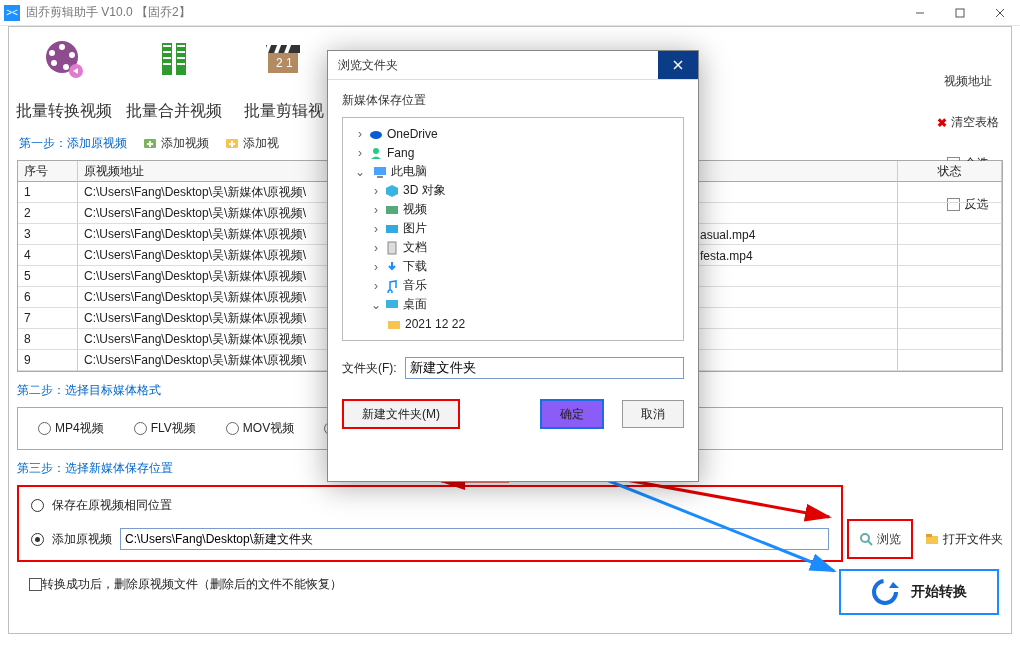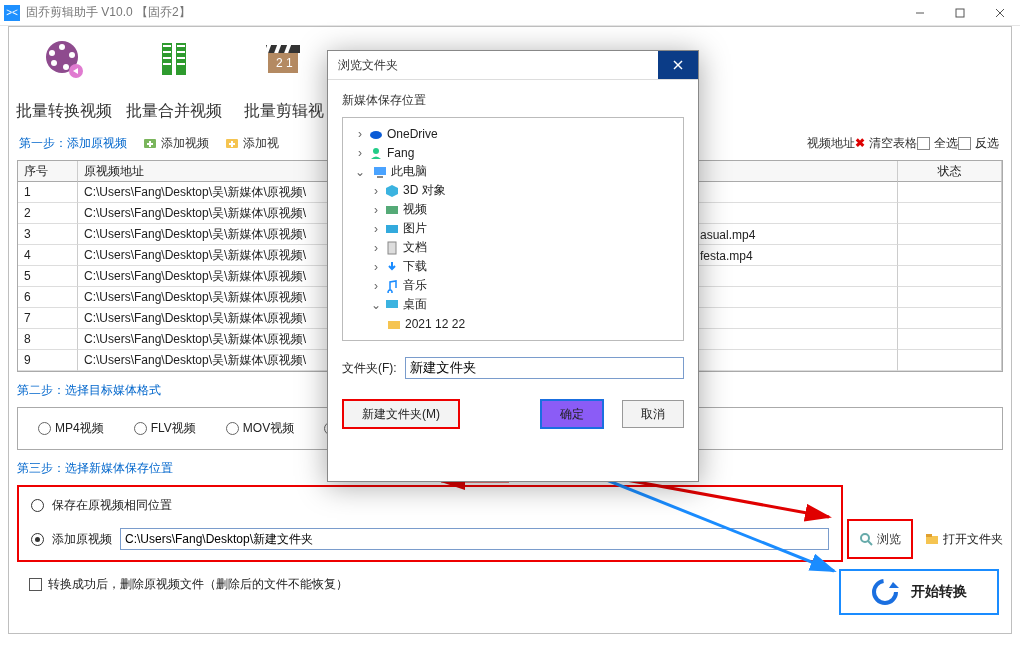--- a/index.html
+++ b/index.html
@@ -59,21 +59,21 @@
   .nav-item { display:flex; flex-direction:column; align-items:center; width:86px; gap:4px; }
   .nav-icon { width:44px; height:44px; display:flex; align-items:center; justify-content:center; }
   .nav-label { font-size:16px; color:#333; white-space:nowrap;margin-top:16px; }
 
   .step-row { display:flex; align-items:center; gap:16px; height:22px; padding:4px 0 4px 2px;}
   .step-label { color:#0066cc; font-size:12px; }
   .step-row .toolbtn { display:inline-flex; align-items:center; gap:4px; font-size:12px; color:#333;}
   .step-row .toolbtn .x { color:#d00; font-weight:bold;}
   .step-row .chk { display:inline-flex; align-items:center; gap:4px;}
   .step-row .chk .box { width:11px;height:11px;border:1px solid #888; display:inline-block;}
-  .step-row .right-group { margin-left:auto; display:flex; align-items:center; padding-right:4px;}
+  .step-row .right-group { margin-left:auto; display:flex; gap:24px; align-items:center; padding-right:4px;flex-direction:column;}
 
   
   .tbl { border:1px solid #aaa; margin-top:2px; }
   .tbl-head, .tbl-row { display:flex; height:21px; align-items:stretch; }
   .tbl-head { background:#f0abfc; }
   .tbl-head .cell, .tbl-row .cell {
     border-right:1px solid #ccc;
     border-bottom:1px solid #ddd;
     padding:0 6px; line-height:20px;
     box-sizing:border-box; overflow:hidden; white-space:nowrap;
@@ -104,21 +104,21 @@
   }
 
   .browse-btn{
     display:inline-flex; align-items:center; gap:4px;
     height:40px; padding:0 10px;
     border:2px solid #e00; box-sizing:border-box;
     margin-left:4px; color:#333;
   }
   .open-folder{ display:inline-flex;align-items:center;gap:4px; margin-left:12px;}
 
-  .after-row { margin-top:14px; display:flex; align-items:center; gap:6px; padding-left:12px;}
+  .after-row { margin-top:14px; display:flex; align-items:center; padding-left:12px;}
   .after-row .box{ width:11px;height:11px;border:1px solid #555;}
 
   
   .start-btn{
     position:absolute; right:12px; bottom:18px;
     width:160px; height:46px;
     border:2px solid #1a8cff; box-sizing:border-box;
     display:flex; align-items:center; justify-content:center; gap:12px;
     font-size:14px; font-weight:600; color:#222; background:#fff;
   }

